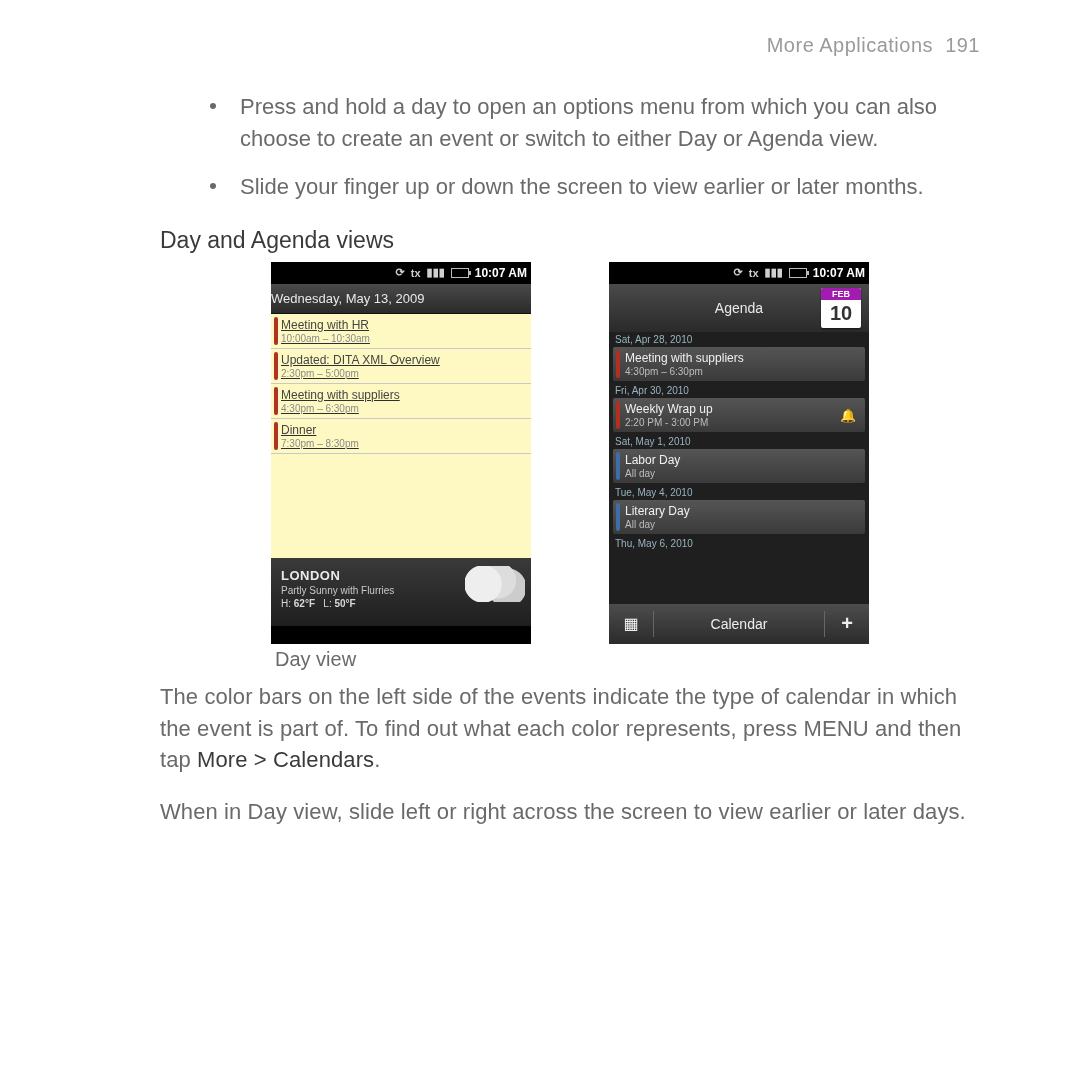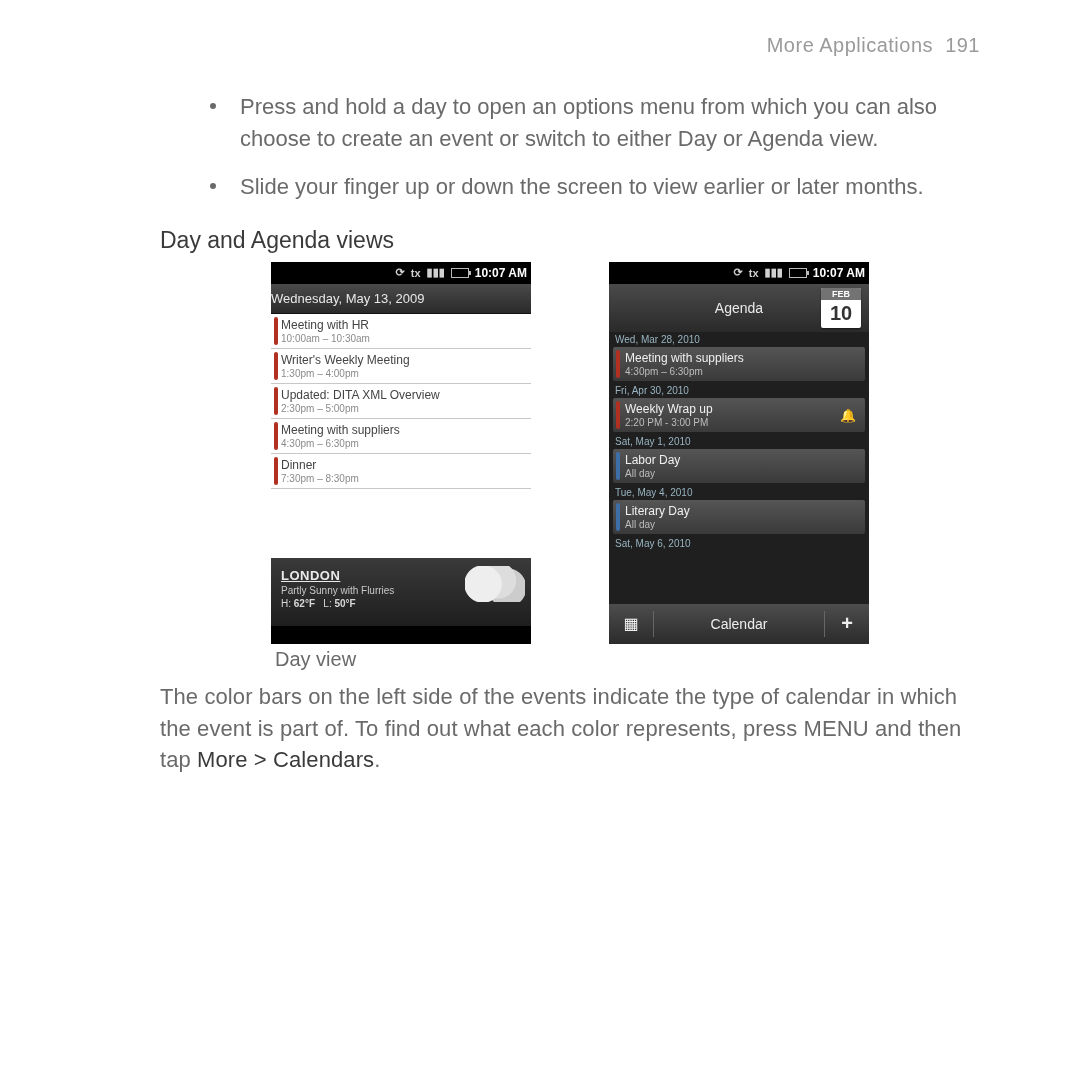--- a/index.html
+++ b/index.html
@@ -120,22 +120,23 @@
   }
   
   .dv-header {
     background: linear-gradient(#4a4a4a, #2a2a2a);
     color: #e8e8e8;
     font-size: 13px;
     padding: 7px 0;
     border-bottom: 1px solid #111;
   }
   .dv-list {
-    background: #ffffff;
+    background: #fef9c3;
     height: 244px;
+    text-decoration: underline;
   }
   .dv-item {
     border-bottom: 1px solid #c8c8c8;
     padding: 4px 6px 4px 10px;
     position: relative;
   }
   .dv-item::before {
     content: "";
     position: absolute;
     left: 3px;
@@ -148,21 +149,21 @@
   .dv-title { font-size: 12px; color: #444; }
   .dv-time  { font-size: 10px; color: #8a8a8a; margin-top: 1px; }
   .weather {
     background: linear-gradient(#3a3a3a, #1e1e1e);
     color: #eaeaea;
     padding: 10px 8px 14px 10px;
     position: relative;
     height: 68px;
     box-sizing: border-box;
   }
-  .weather .city { font-size: 13px; font-weight: bold; letter-spacing: .5px; text-decoration: underline;}
+  .weather .city { font-size: 13px; font-weight: bold; letter-spacing: .5px;}
   .weather .cond { font-size: 10px; color: #c8c8c8; margin-top: 2px;}
   .weather .temps { font-size: 10px; color: #d8d8d8; margin-top: 2px;}
   .cloud {
     position: absolute;
     right: 6px;
     top: 8px;
     width: 60px;
     height: 36px;
     background: radial-gradient(circle at 30% 50%, #eee 40%, transparent 42%),
                 radial-gradient(circle at 55% 40%, #ddd 45%, transparent 47%),
@@ -185,21 +186,21 @@
     top: 4px;
     width: 40px;
     height: 40px;
     background: #fff;
     border-radius: 2px;
     box-shadow: 0 1px 2px rgba(0,0,0,.5);
     overflow: hidden;
     text-align: center;
   }
   .cal-badge .m {
-    background: #737373;
+    background: #a21caf;
     color: #fff;
     font-size: 9px;
     font-weight: bold;
     line-height: 12px;
     height: 12px;
   }
   .cal-badge .d {
     font-size: 20px;
     font-weight: bold;
     color: #333;
@@ -302,24 +303,20 @@
           <span class="battery"></span>
           <span>10:07 AM</span>
         </div>
         <div class="dv-header">Wednesday, May 13, 2009</div>
         <div class="dv-list">
           <div class="dv-item">
             <div class="dv-title">Meeting with HR</div>
             <div class="dv-time">10:00am – 10:30am</div>
           </div>
           <div class="dv-item">
-            <div class="dv-title">Writer's Weekly Meeting</div>
-            <div class="dv-time">1:30pm – 4:00pm</div>
-          </div>
-          <div class="dv-item">
             <div class="dv-title">Updated: DITA XML Overview</div>
             <div class="dv-time">2:30pm – 5:00pm</div>
           </div>
           <div class="dv-item">
             <div class="dv-title">Meeting with suppliers</div>
             <div class="dv-time">4:30pm – 6:30pm</div>
           </div>
           <div class="dv-item">
             <div class="dv-title">Dinner</div>
             <div class="dv-time">7:30pm – 8:30pm</div>
@@ -350,50 +347,51 @@
           <span>10:07 AM</span>
         </div>
         <div class="ag-header">
           <span class="lbl">Agenda</span>
           <div class="cal-badge">
             <div class="m">FEB</div>
             <div class="d">10</div>
           </div>
         </div>
         <div class="ag-body">
-          <div class="ag-date">Wed, Mar 28, 2010</div>
+          <div class="ag-date">Sat, Apr 28, 2010</div>
           <div class="ag-item">
             <div class="ag-title">Meeting with suppliers</div>
             <div class="ag-time">4:30pm – 6:30pm</div>
           </div>
           <div class="ag-date">Fri, Apr 30, 2010</div>
           <div class="ag-item">
             <div class="ag-title">Weekly Wrap up</div>
             <div class="ag-time">2:20 PM - 3:00 PM</div>
             <span class="bell">🔔</span>
           </div>
           <div class="ag-date">Sat, May 1, 2010</div>
           <div class="ag-item blue-bar">
             <div class="ag-title">Labor Day</div>
             <div class="ag-time">All day</div>
           </div>
           <div class="ag-date">Tue, May 4, 2010</div>
           <div class="ag-item blue-bar">
             <div class="ag-title">Literary Day</div>
             <div class="ag-time">All day</div>
           </div>
-          <div class="ag-date">Sat, May 6, 2010</div>
+          <div class="ag-date">Thu, May 6, 2010</div>
         </div>
         <div class="ag-footer">
           <div class="grid-ic">▦</div>
           <div class="sep"></div>
           <div class="lbl">Calendar</div>
           <div class="sep"></div>
           <div class="plus">+</div>
         </div>
       </div>
     </div>
   </div>
 
   <p class="body">
     <span>The color bars on the left side of the events indicate the type of calendar in which the event is part of. To find out what each color represents, press MENU and then tap </span><span class="strong">More &gt; Calendars</span><span>.</span>
   </p>
+  <p class="body">When in Day view, slide left or right across the screen to view earlier or later days.</p>
 </div>
 
 </body></html>

